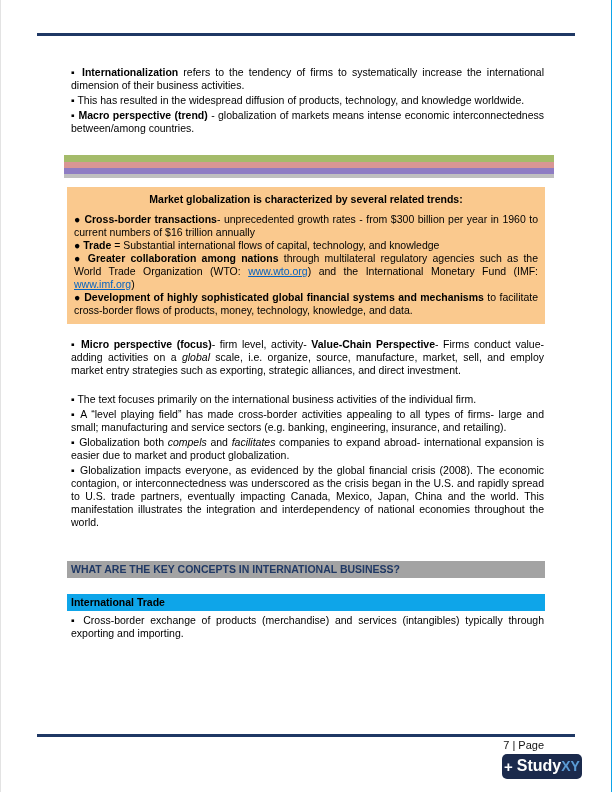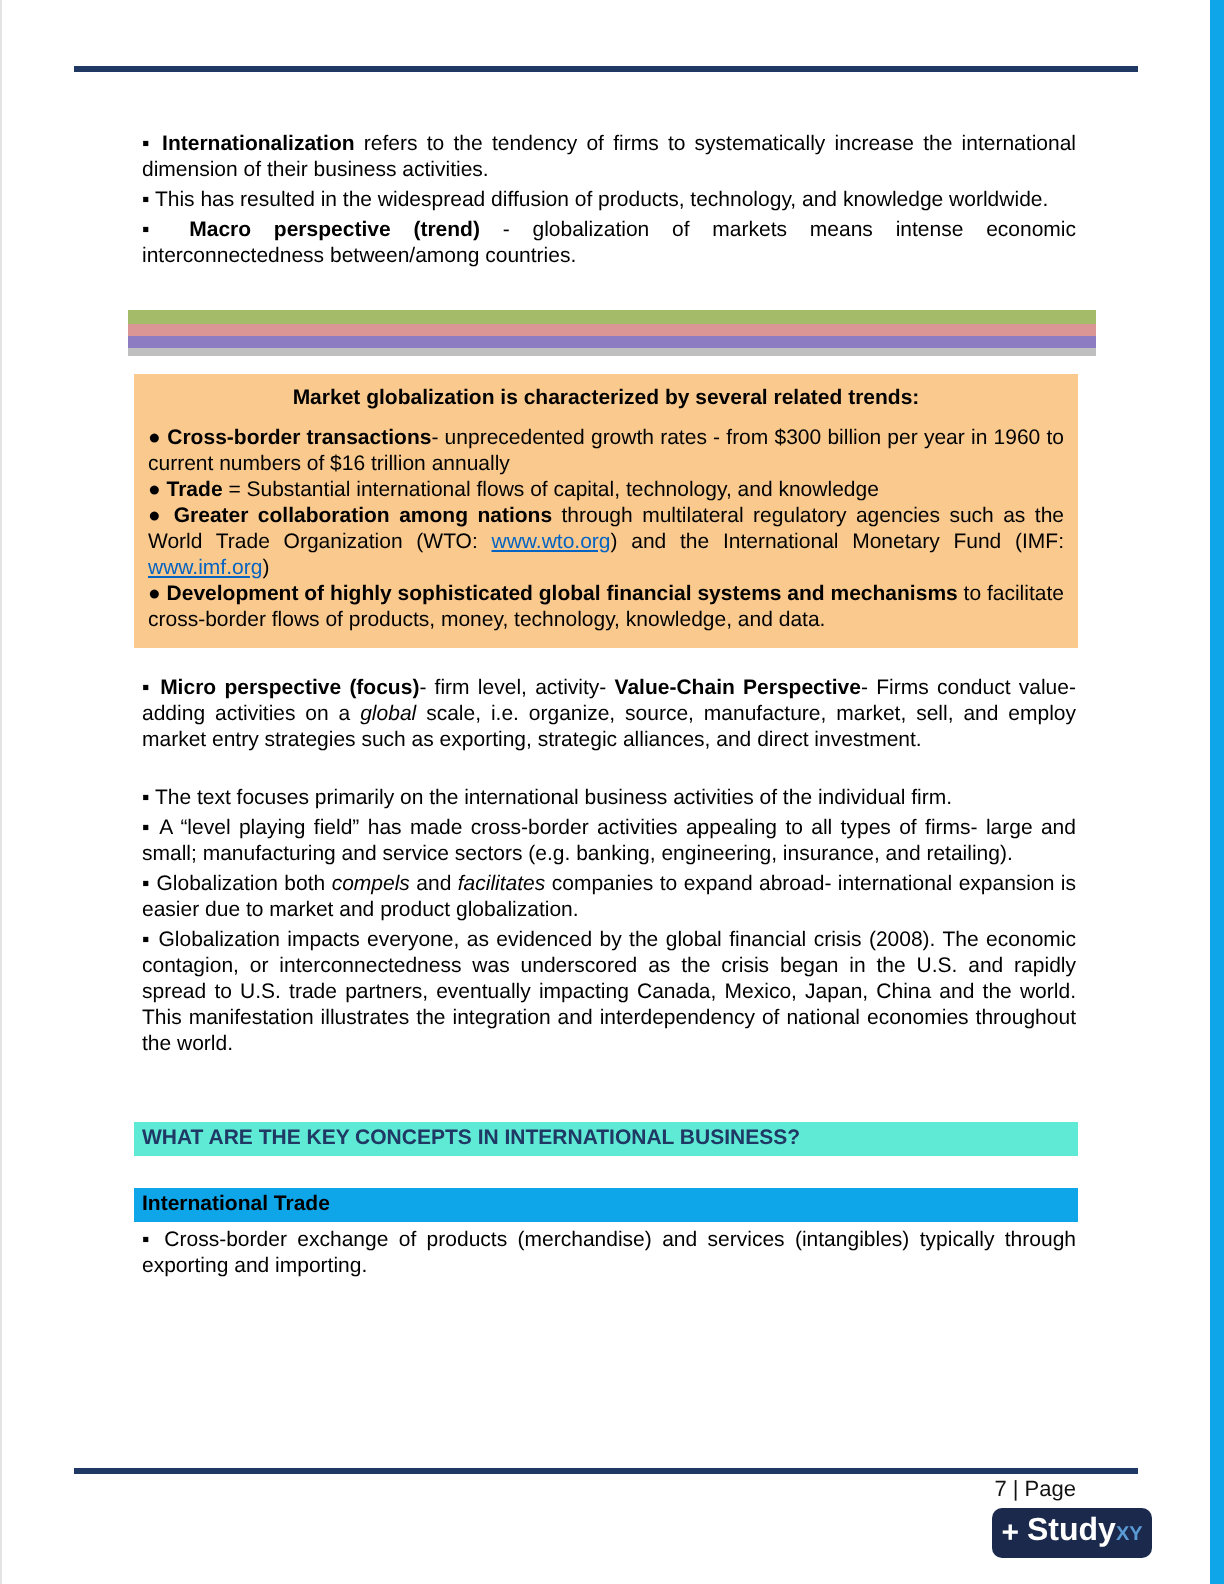--- a/index.html
+++ b/index.html
@@ -8,21 +8,21 @@
     width: 612px;
     height: 792px;
     margin: 0 auto;
     background: #ffffff;
     overflow: hidden;
     font-family: "Liberation Sans", sans-serif;
     font-size: 10.5px;
     line-height: 13px;
     color: #000000;
     border-left: 1px solid #e3e3e3;
-    border-right: 7px solid #0ea5e9;
+    border-right: 1px solid #0ea5e9;
     box-sizing: border-box;
   }
   .top-rule {
     position: absolute;
     top: 33px; left: 36px; right: 36px;
     height: 2.5px;
     background: #1F3864;
   }
   .content {
     position: absolute;
@@ -54,21 +54,21 @@
     font-weight: bold;
     margin: 0 0 7px 0;
   }
   .trends-box .para { margin: 0; }
 
   .micro-para { margin-top: 14px; }
   .bullets-group { margin-top: 16px; }
 
   .section-heading {
     margin: 32px -1px 0 -4px;
-    background: #5eead4;
+    background: #a3a3a3;
     color: #1F3864;
     font-weight: bold;
     padding: 2px 4px 2px 4px;
   }
   .sub-heading {
     margin: 16px -1px 0 -4px;
     background: #0ea5e9;
     color: #000000;
     font-weight: bold;
     padding: 2px 4px 2px 4px;
@@ -100,21 +100,21 @@
     gap: 4px;
     cursor: pointer;
   }
   .logo .plus {
     color: #ffffff;
     font-size: 15px;
     font-weight: bold;
     line-height: 1;
   }
   .logo .brand { font-size: 16px; font-weight: bold; color: #ffffff; }
-  .logo .brand-accent { font-size: 10px; font-weight: bold; color: #5B9BD5; }
+  .logo .brand-accent { font-size: 14px; font-weight: bold; color: #5B9BD5; }
 </style>
 </head>
 <body>
 
 <div class="page">
 
   <div class="top-rule"></div>
 
   <div class="content">
 

